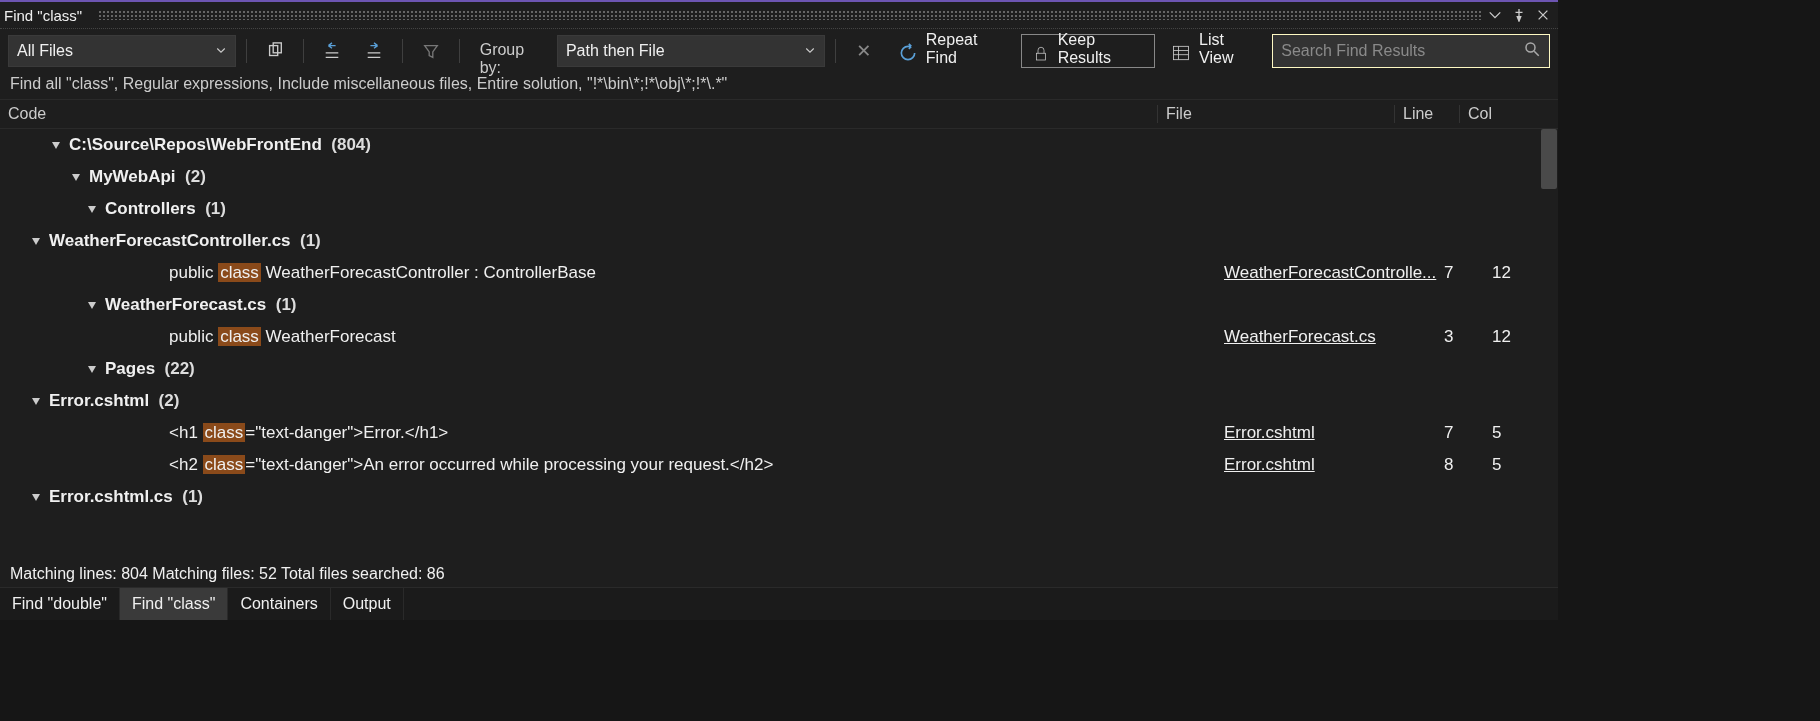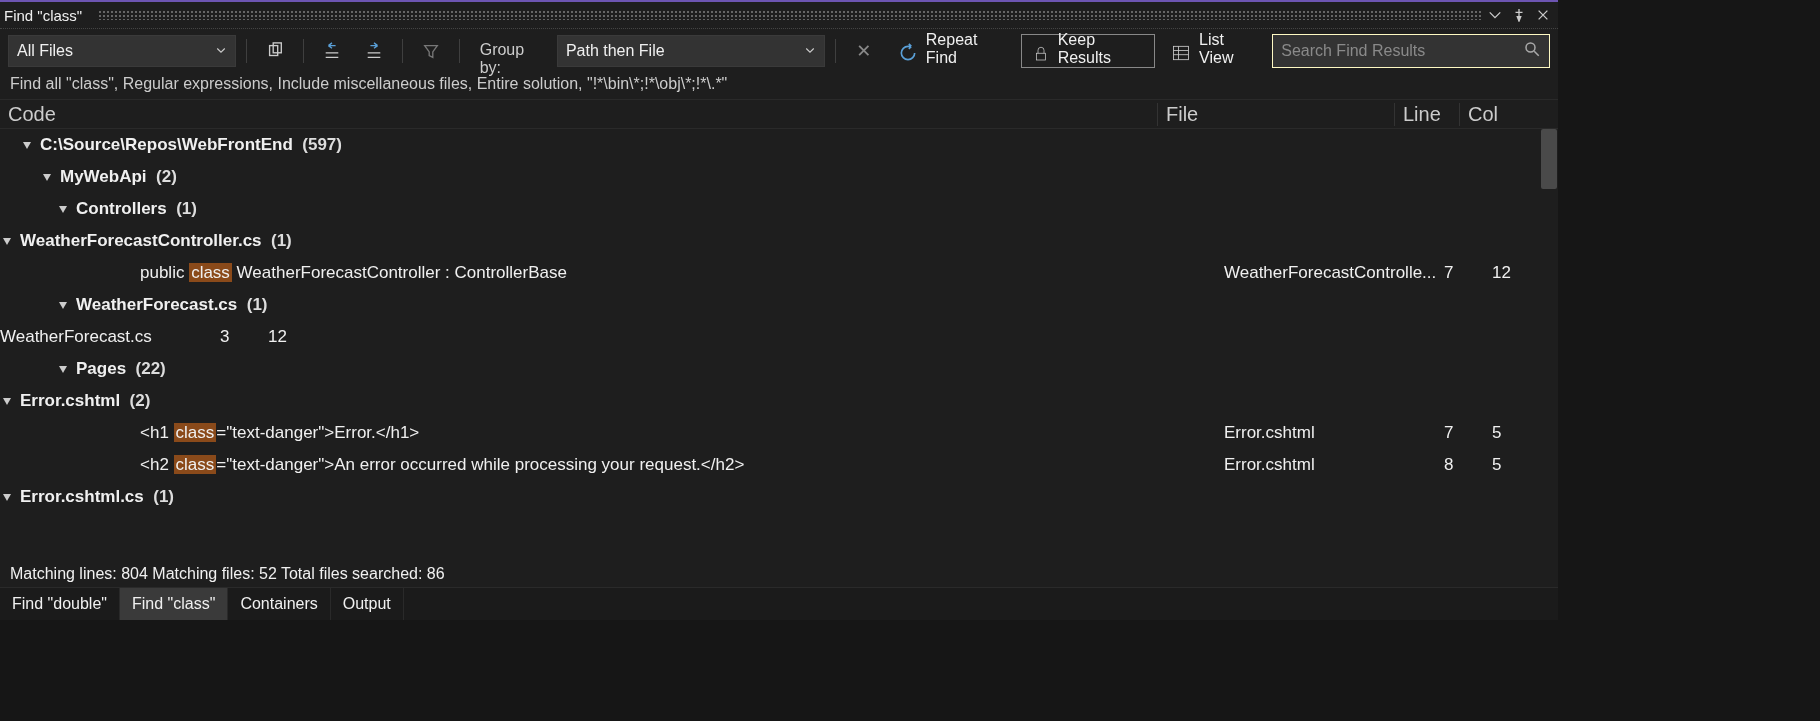--- a/index.html
+++ b/index.html
@@ -81,47 +81,47 @@
   .summary{
     padding:2px 10px 6px 10px;color:var(--text-dim);font-size:16px;
   }
   
   .colheader{
     display:flex;align-items:center;height:28px;
     border-top:1px solid #2a2a2a;border-bottom:1px solid #2a2a2a;
     background:var(--bg);
   }
   .colheader .col{
-    padding:0 8px;color:var(--text-dim);font-size:20px;
+    padding:0 8px;color:var(--text-dim);font-size:16px;
   }
   .col-code{flex:1;}
   .col-file{width:220px;border-left:1px solid #333;margin-left:36px;}
   .col-line{width:48px;border-left:1px solid #333;}
   .col-col{width:46px;border-left:1px solid #333;}
   .col-scroll{width:20px;}
   
   .results{
-    height:405px;overflow:auto;position:relative;
+    height:405px;overflow:auto;position:relative;margin-left:29px;
   }
   .row{
     display:flex;align-items:center;height:32px;font-size:17px;
   }
   .group-row{font-weight:600;color:var(--text);}
   .group-row .expander{
     width:14px;height:14px;display:inline-flex;margin-right:6px;
     align-items:center;justify-content:center;
   }
   .group-row .expander svg{width:10px;height:10px;fill:#ccc;}
   .indent-0{padding-left:20px;}
   .indent-1{padding-left:40px;}
   .indent-2{padding-left:56px;}
   .indent-3{}
   .match-row .code{flex:1;padding-left:140px;white-space:nowrap;overflow:hidden;font-weight:400;}
   .match-row.i2 .code{padding-left:140px;}
-  .match-row .file{width:220px;overflow:hidden;text-overflow:ellipsis;white-space:nowrap;}
+  .match-row .file{width:220px;overflow:hidden;text-overflow:ellipsis;white-space:nowrap;text-decoration:underline;}
   .match-row .line{width:48px;}
   .match-row .col{width:46px;}
   .match-row .scroll{width:20px;}
   .hl{background:#8a4a1a;padding:0 2px;border-radius:0;}
   .count{color:#ddd;font-weight:600;}
   
   .status{
     position:absolute;left:10px;right:0;bottom:34px;height:24px;
     color:var(--text);font-size:16px;display:flex;align-items:center;
   }
@@ -268,21 +268,21 @@
   <div class="results">
     <div class="scroll-thumb"></div>
 
     <div class="row group-row indent-0">
       <span class="expander">
           <svg viewBox="0 0 10 10">
             <path d="M1 2 L9 2 L5 9 Z"></path>
           </svg>
         </span>
       <span>C:\Source\Repos\WebFrontEnd</span>&nbsp;&nbsp;
-      <span class="count">(597)</span>
+      <span class="count">(804)</span>
     </div>
 
     <div class="row group-row indent-1">
       <span class="expander">
           <svg viewBox="0 0 10 10">
             <path d="M1 2 L9 2 L5 9 Z"></path>
           </svg>
         </span>
       <span>MyWebApi</span>&nbsp;&nbsp;
       <span class="count">(2)</span>
@@ -322,20 +322,23 @@
       <span class="expander">
           <svg viewBox="0 0 10 10">
             <path d="M1 2 L9 2 L5 9 Z"></path>
           </svg>
         </span>
       <span>WeatherForecast.cs</span>&nbsp;&nbsp;
       <span class="count">(1)</span>
     </div>
 
     <div class="row match-row i2">
+      <div class="code">
+        <span>public </span><span class="hl">class</span><span> WeatherForecast</span>
+      </div>
       <div class="file">WeatherForecast.cs</div>
       <div class="line">3</div>
       <div class="col">12</div>
       <div class="scroll"></div>
     </div>
 
 
     <div class="row group-row indent-2">
       <span class="expander">
           <svg viewBox="0 0 10 10">

